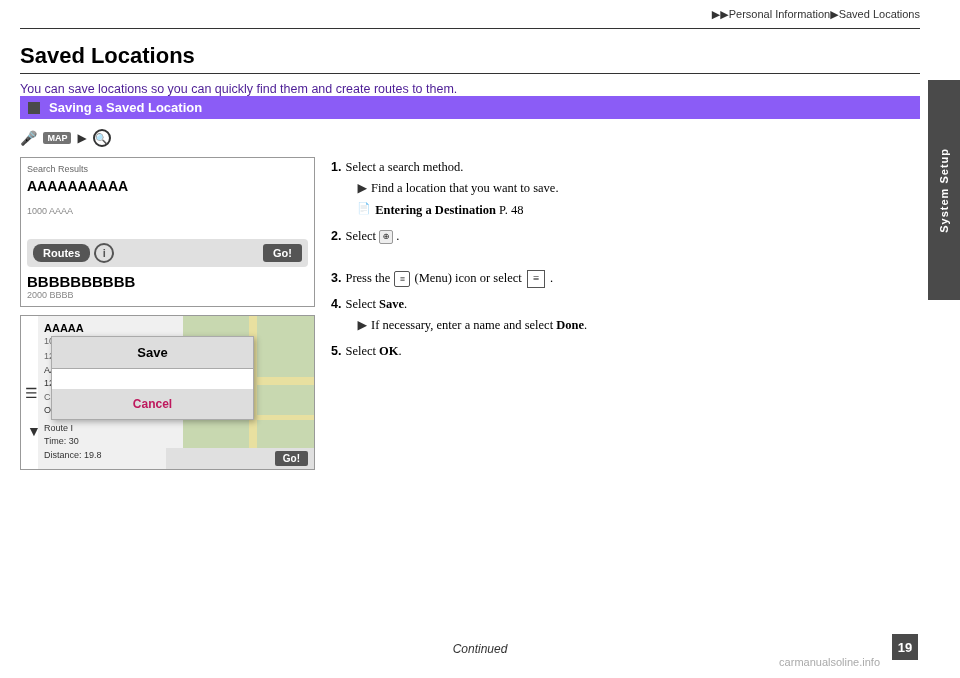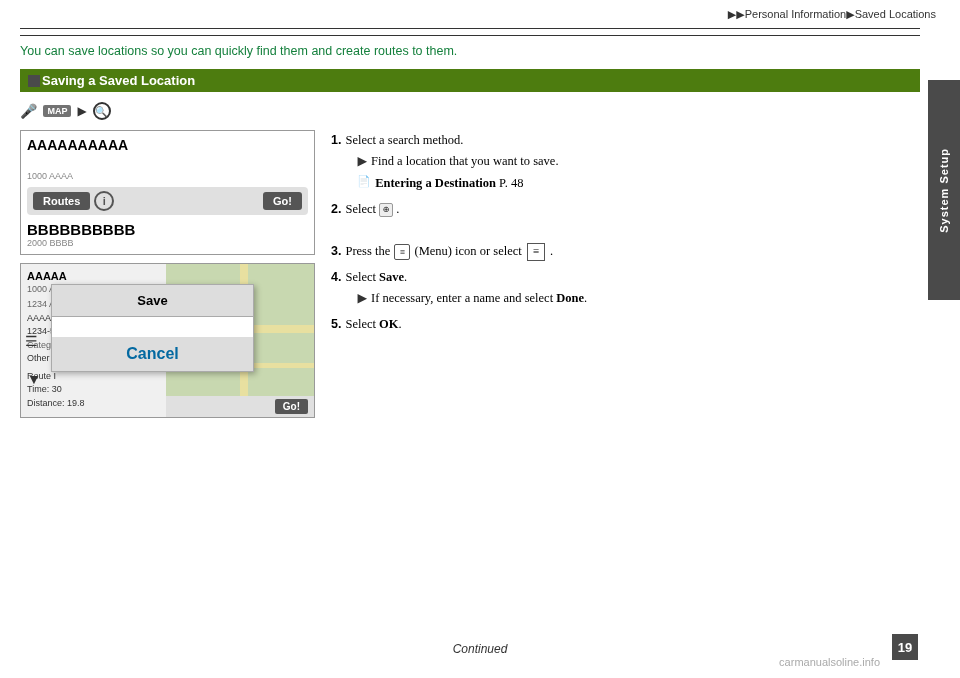--- a/index.html
+++ b/index.html
@@ -33,21 +33,21 @@
       writing-mode: vertical-rl;
       transform: rotate(180deg);
       letter-spacing: 1px;
       white-space: nowrap;
     }
 
     
     .header {
       position: absolute;
       top: 8px;
-      right: 24px;
+      right: 40px;
       font-size: 11px;
       color: #333;
       text-align: center;
     }
     .header-line {
       border-bottom: 1px solid #333;
       position: absolute;
       top: 28px;
       left: 20px;
       right: 40px;
@@ -109,35 +109,35 @@
       margin-top: 8px;
     }
     .title-underline {
       border-bottom: 1px solid #333;
       margin-bottom: 8px;
     }
 
     
     .intro-text {
       font-size: 12.5px;
-      color: #15803d;
-      margin-bottom: 11px;
+      color: #4c1d95;
+      margin-bottom: 0;
     }
 
     
     .section-header {
-      background: #4d7c0f;
+      background: #8b5cf6;
       color: #fff;
       font-size: 13px;
       font-weight: bold;
       padding: 4px 8px;
       margin-bottom: 10px;
       display: flex;
       align-items: center;
-      gap: 2px;
+      gap: 9px;
     }
     .section-square {
       width: 12px;
       height: 12px;
       background: #4a4a4a;
       display: inline-block;
       flex-shrink: 0;
     }
 
     
@@ -186,58 +186,59 @@
       width: 295px;
       flex-shrink: 0;
     }
 
     
     .screen-mockup {
       border: 1px solid #999;
       background: #fff;
       margin-bottom: 8px;
       font-size: 11px;
+      padding-left: 17px;
     }
 
     
     .screen1 {
       padding: 6px;
     }
     .screen1-title {
       font-size: 9px;
       color: #666;
       margin-bottom: 4px;
     }
     .screen1-item {
       font-size: 14px;
       font-weight: bold;
       color: #000;
-      margin-bottom: 18px;
+      margin-bottom: 12px;
     }
     .screen1-sub {
       font-size: 9px;
       color: #888;
-      margin-bottom: 6px;
+      margin-bottom: 23px;
     }
     .screen1-buttons {
       display: flex;
       align-items: center;
       gap: 4px;
       background: #e0e0e0;
       padding: 4px 6px;
       border-radius: 4px;
       margin-bottom: 6px;
     }
     .btn-routes {
       background: #555;
       color: #fff;
       font-size: 11px;
       font-weight: bold;
       padding: 3px 10px;
-      border-radius: 3px;
+      border-radius: 8px;
     }
     .btn-info {
       width: 20px;
       height: 20px;
       border-radius: 50%;
       border: 2px solid #555;
       display: flex;
       align-items: center;
       justify-content: center;
       font-size: 11px;
@@ -311,23 +312,23 @@
       padding: 8px;
       font-size: 13px;
       font-weight: bold;
       color: #000;
       border-bottom: 1px solid #aaa;
     }
     .overlay-cancel-btn {
       background: #ddd;
       text-align: center;
       padding: 8px;
-      font-size: 16px;
-      font-weight: bold;
-      color: #0369a1;
+      font-size: 12px;
+      font-weight: bold;
+      color: #be185d;
     }
     .screen2-map {
       flex: 1;
       background: #c8d8b0;
       position: relative;
     }
     .map-road-h {
       position: absolute;
       background: #e8e0a0;
       height: 8px;
@@ -450,20 +451,21 @@
 </div>
 
 <div class="header">
   <span>▶▶Personal Information▶Saved Locations</span>
 </div>
 <div class="header-line"></div>
 
 <div class="main-content">
 
   <div>
+    <div class="page-title">Saved Locations</div>
     <div class="title-underline"></div>
   </div>
 
   <div class="intro-text">You can save locations so you can quickly find them and create routes to them.</div>
 
   <div class="section-header">
     <span class="section-square"></span>
     <span>Saving a Saved Location</span>
   </div>
 
@@ -472,20 +474,21 @@
     <span class="icon-map-badge">MAP</span>
     <span class="icon-arrow">▶</span>
     <span class="icon-search-circle">🔍</span>
   </div>
 
   <div class="two-col">
 
     <div class="screenshots-col">
 
       <div class="screen-mockup screen1">
+        <div class="screen1-title">Search Results</div>
         <div class="screen1-item">AAAAAAAAAA</div>
         <div class="screen1-sub">1000 AAAA</div>
         <div class="screen1-buttons">
           <div class="btn-routes">Routes</div>
           <div class="btn-info">i</div>
           <div class="btn-go">Go!</div>
         </div>
         <div class="screen1-item2">BBBBBBBBBB</div>
         <div class="screen1-sub2">2000 BBBB</div>
       </div>

